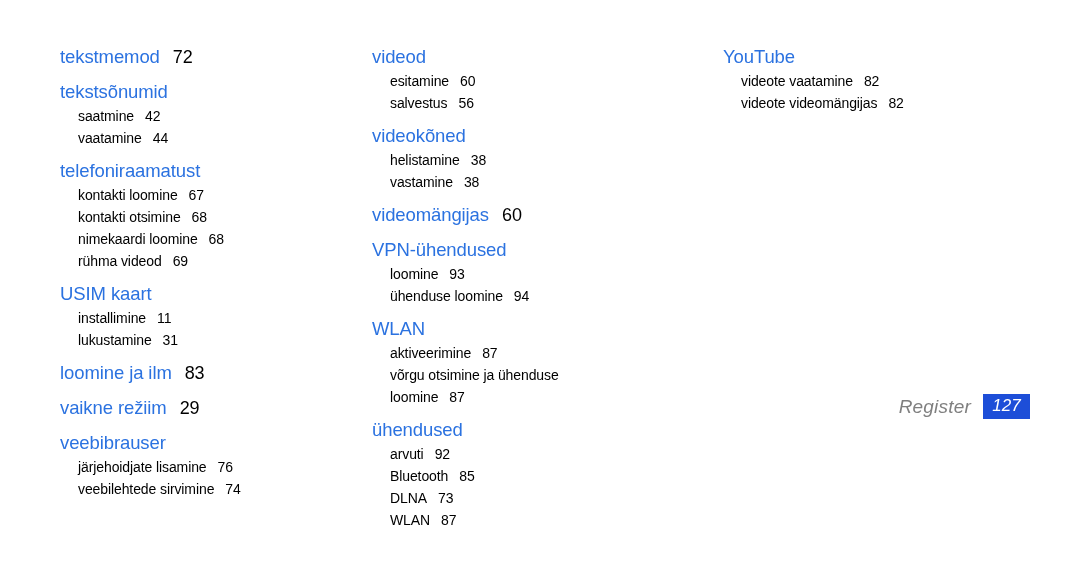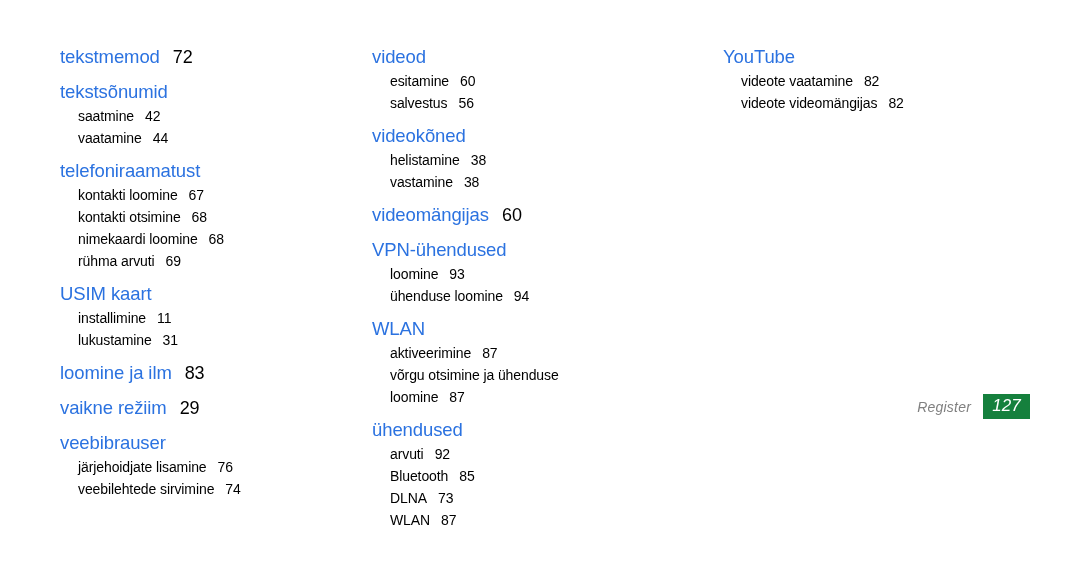--- a/index.html
+++ b/index.html
@@ -83,26 +83,26 @@
   .footer-inner {
     position: absolute;
     right: 50px;
     top: 8px;
     display: flex;
     align-items: center;
   }
   .footer-label {
     font-style: italic;
     color: #808080;
-    font-size: 14px;
+    font-size: 19px;
     letter-spacing: 0.2px;
   }
   .footer-pagebox {
     margin-left: 12px;
-    background: #15803d;
+    background: #1d4ed8;
     color: #ffffff;
     font-size: 17px;
     font-style: italic;
     padding: 3px 8px 4px 8px;
     line-height: 18px;
     min-width: 31px;
     text-align: center;
   }
 </style>
 </head>
@@ -121,21 +121,21 @@
             <li class="subentry"><span>saatmine</span><span class="pagenum">42</span></li>
             <li class="subentry"><span>vaatamine</span><span class="pagenum">44</span></li>
           </ul>
         </div>
         <div class="entry-group">
           <div class="heading"><span>telefoniraamatust</span></div>
           <ul class="subentries">
             <li class="subentry"><span>kontakti loomine</span><span class="pagenum">67</span></li>
             <li class="subentry"><span>kontakti otsimine</span><span class="pagenum">68</span></li>
             <li class="subentry"><span>nimekaardi loomine</span><span class="pagenum">68</span></li>
-            <li class="subentry"><span>rühma arvuti</span><span class="pagenum">69</span></li>
+            <li class="subentry"><span>rühma videod</span><span class="pagenum">69</span></li>
           </ul>
         </div>
         <div class="entry-group">
           <div class="heading"><span>USIM kaart</span></div>
           <ul class="subentries">
             <li class="subentry"><span>installimine</span><span class="pagenum">11</span></li>
             <li class="subentry"><span>lukustamine</span><span class="pagenum">31</span></li>
           </ul>
         </div>
         <div class="entry-group">

